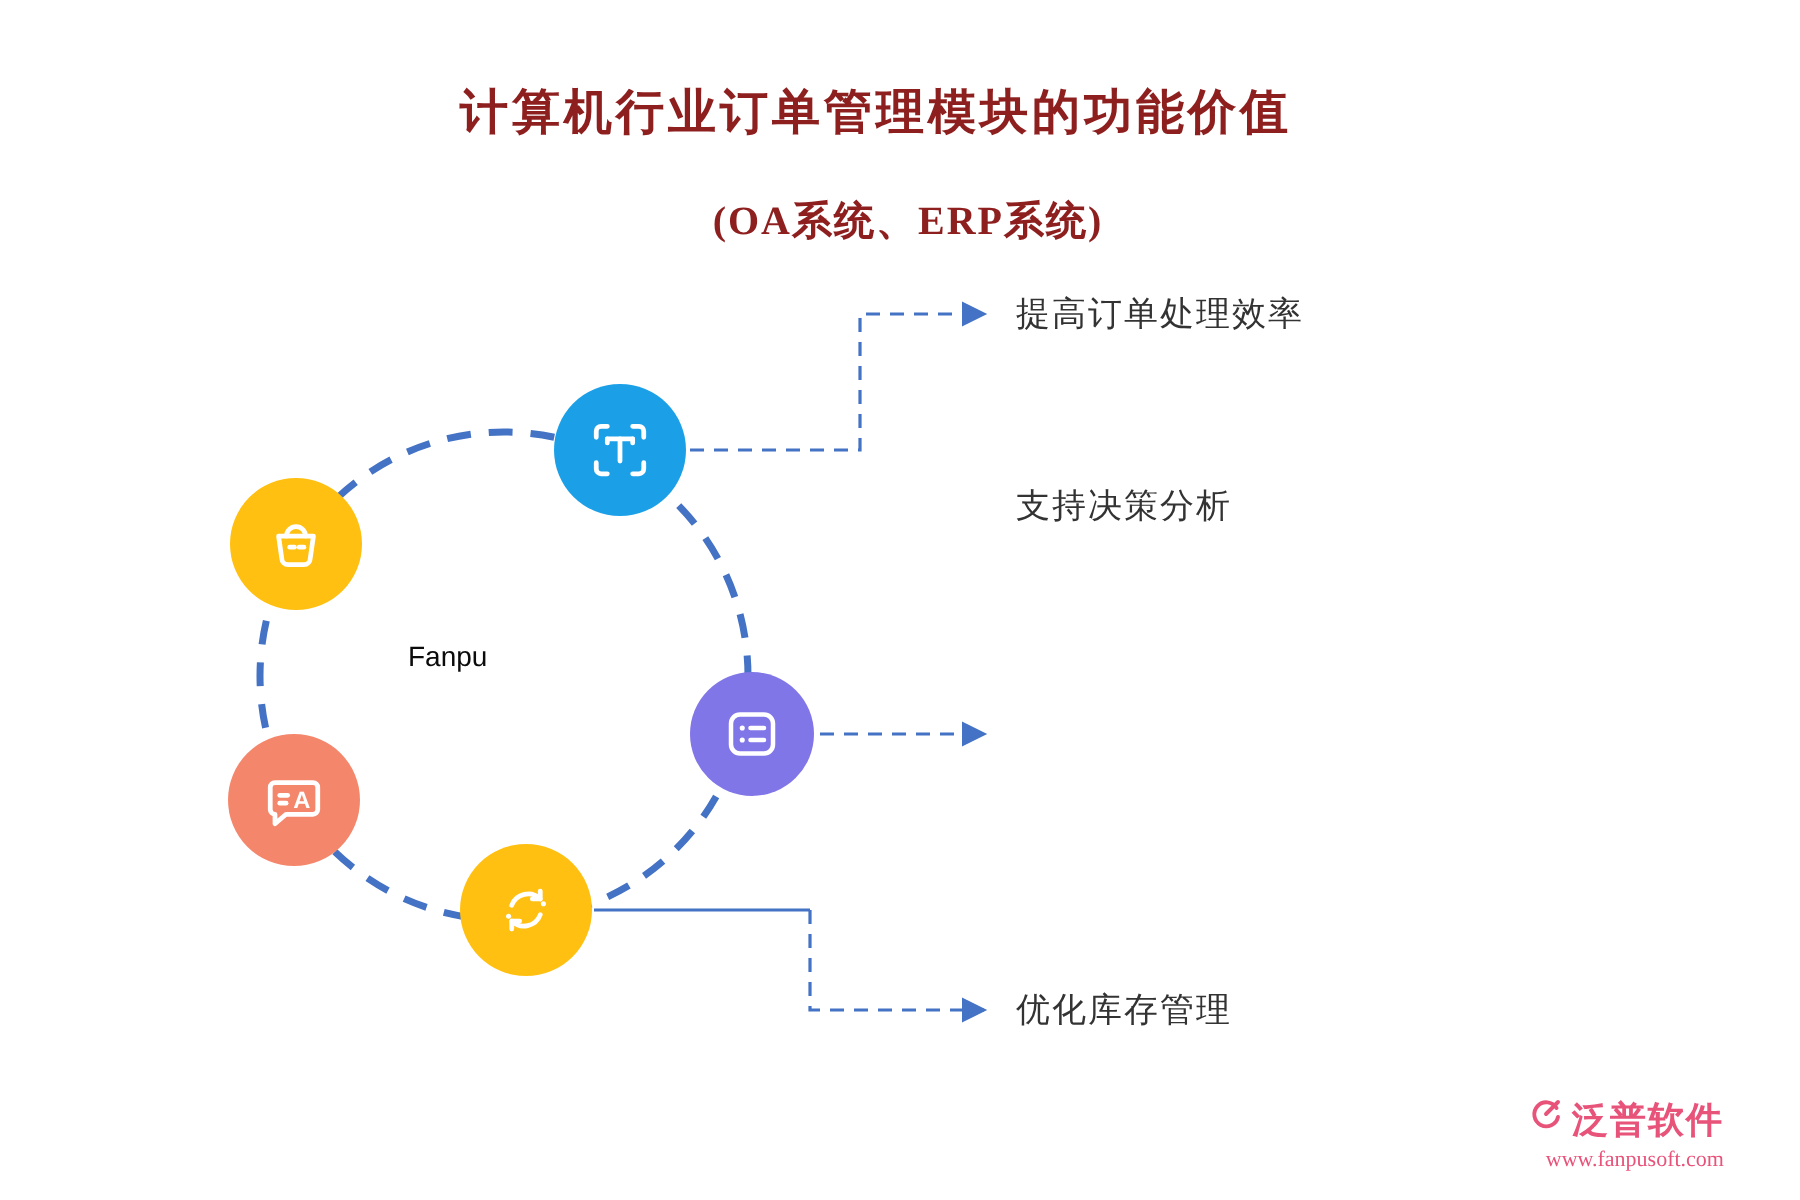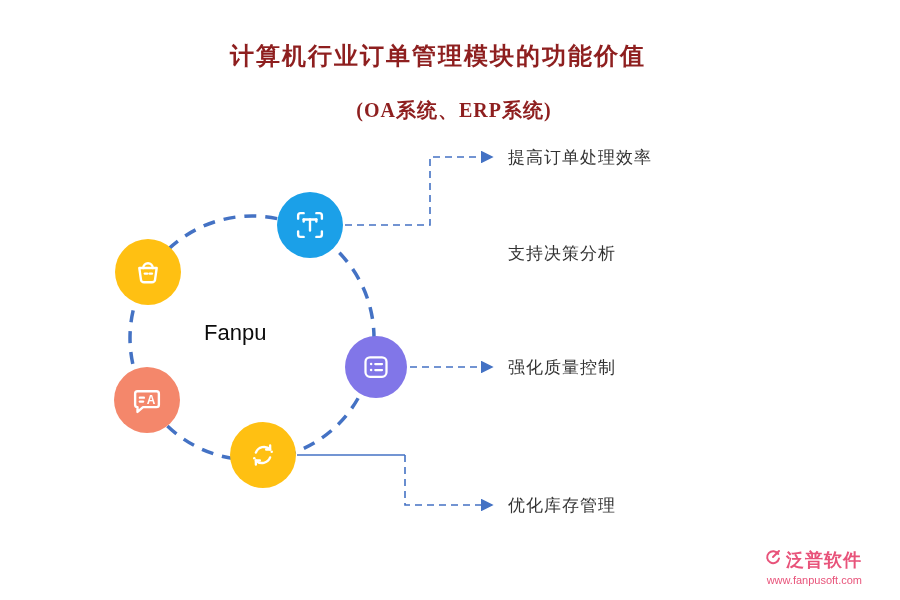--- a/index.html
+++ b/index.html
@@ -30,21 +30,21 @@
     position: absolute; left: 0; top: 0; width: 900px; height: 600px;
     pointer-events: none;
   }
   .icon-circle {
     position: absolute; border-radius: 50%;
     display: flex; align-items: center; justify-content: center;
   }
   .icon-circle svg { display: block; }
   .center-label {
     position: absolute; left: 204px; top: 320px;
-    font-size: 22px; color: #0b0b0b;
+    font-size: 14px; color: #0b0b0b;
     font-family: "Liberation Sans", sans-serif;
   }
   .benefit {
     position: absolute; left: 508px; transform: translateY(-50%);
     font-family: "Liberation Serif", serif;
     font-size: 17px; color: #333333; letter-spacing: 1px;
     white-space: nowrap;
   }
   .benefit-1 { top: 157px; }
   .benefit-2 { top: 253px; }
@@ -55,21 +55,21 @@
     text-align: right; color: #e8537a;
   }
   .logo-row { display: flex; align-items: flex-start; justify-content: flex-end; gap: 4px; }
   .logo-text {
     font-family: "Liberation Serif", serif;
     font-size: 18px; font-weight: bold; color: #e8537a;
     letter-spacing: 1px;
   }
   .logo-url {
     font-size: 11px; color: #e8537a; margin-top: 2px;
-    font-family: Liberation Sans, sans-serif;
+    font-family: Liberation Serif, serif;
   }
 </style>
 </head>
 <body>
 
 <div class="canvas">
 
   <div class="title">计算机行业订单管理模块的功能价值</div>
   <div class="subtitle">(OA系统、ERP系统)</div>
 
@@ -135,21 +135,20 @@
       <rect x="10" y="11" width="28" height="26" rx="6"></rect>
       <circle cx="17.5" cy="20" r="1.7" fill="#ffffff" stroke="none"></circle>
       <path d="M23 20 h9"></path>
       <circle cx="17.5" cy="28" r="1.7" fill="#ffffff" stroke="none"></circle>
       <path d="M23 28 h9"></path>
     </svg>
   </div>
 
   <div class="benefit benefit-1">提高订单处理效率</div>
   <div class="benefit benefit-2">支持决策分析</div>
-  <div class="benefit benefit-3">强化质量控制</div>
   <div class="benefit benefit-4">优化库存管理</div>
 
   <div class="logo">
     <div class="logo-row">
       <span style="display:inline-flex;">
         <svg width="18" height="18" viewBox="0 0 24 24" fill="none" stroke="#e8537a" stroke-width="2.6" stroke-linecap="round">
           <path d="M19 8 a8 8 0 1 0 1 6"></path>
           <path d="M12 12 l8 -8"></path>
         </svg>
       </span>

